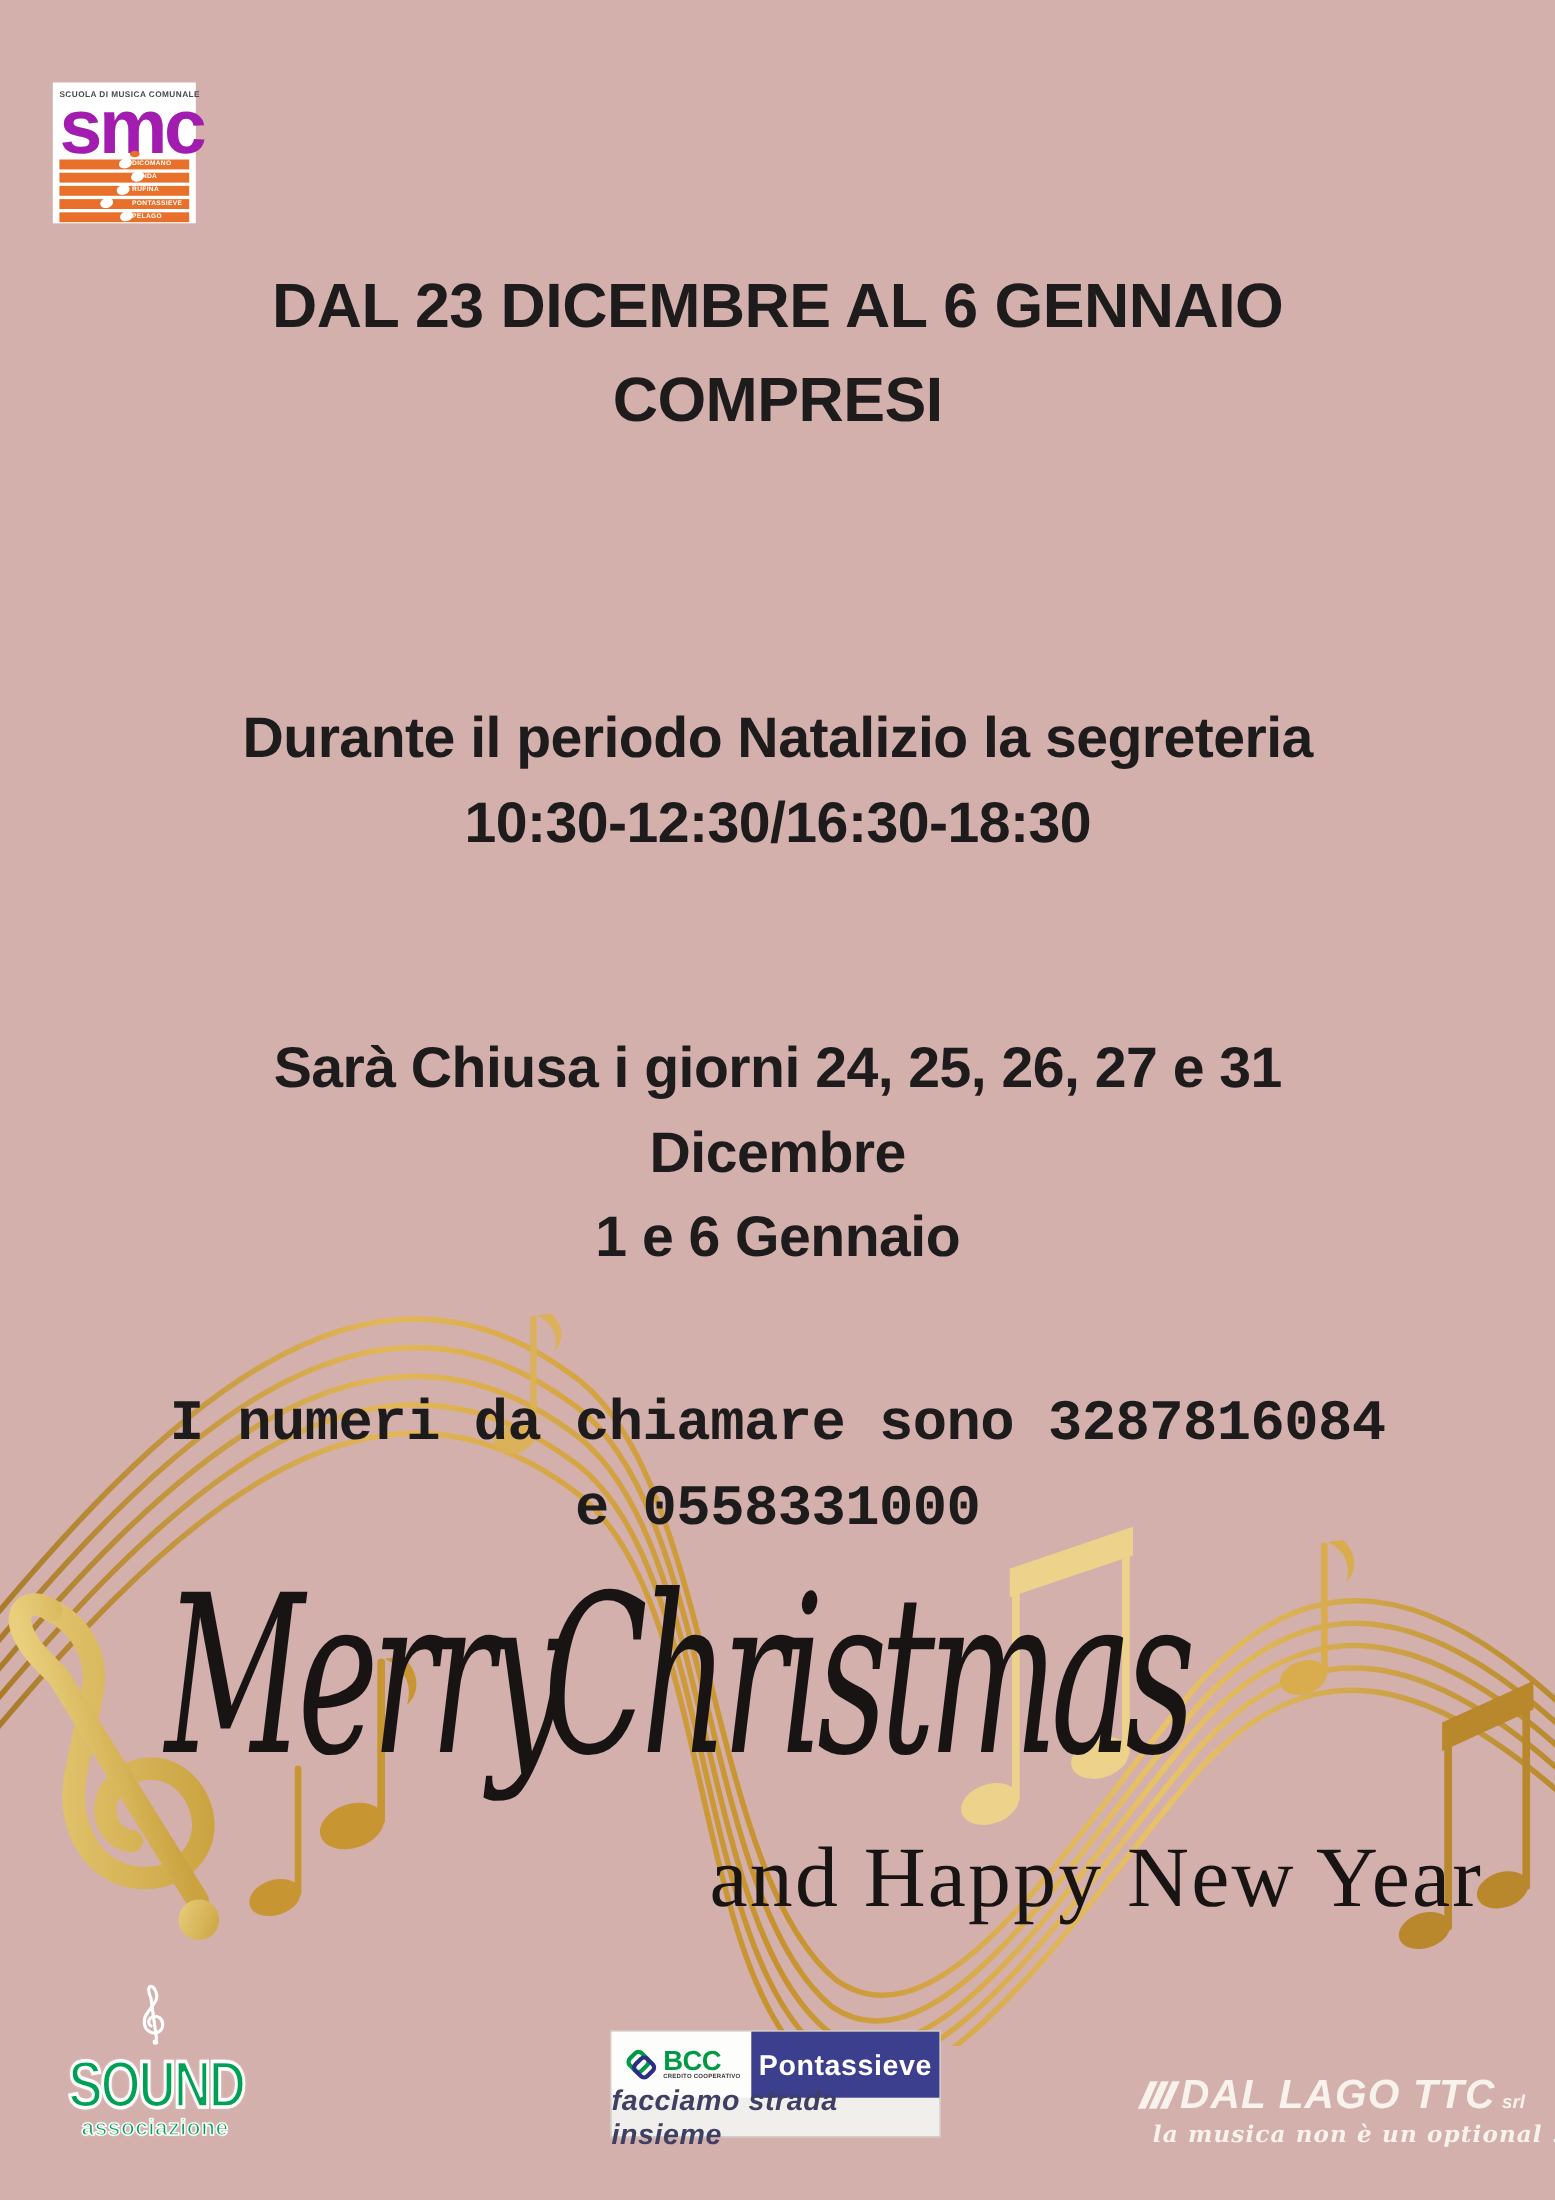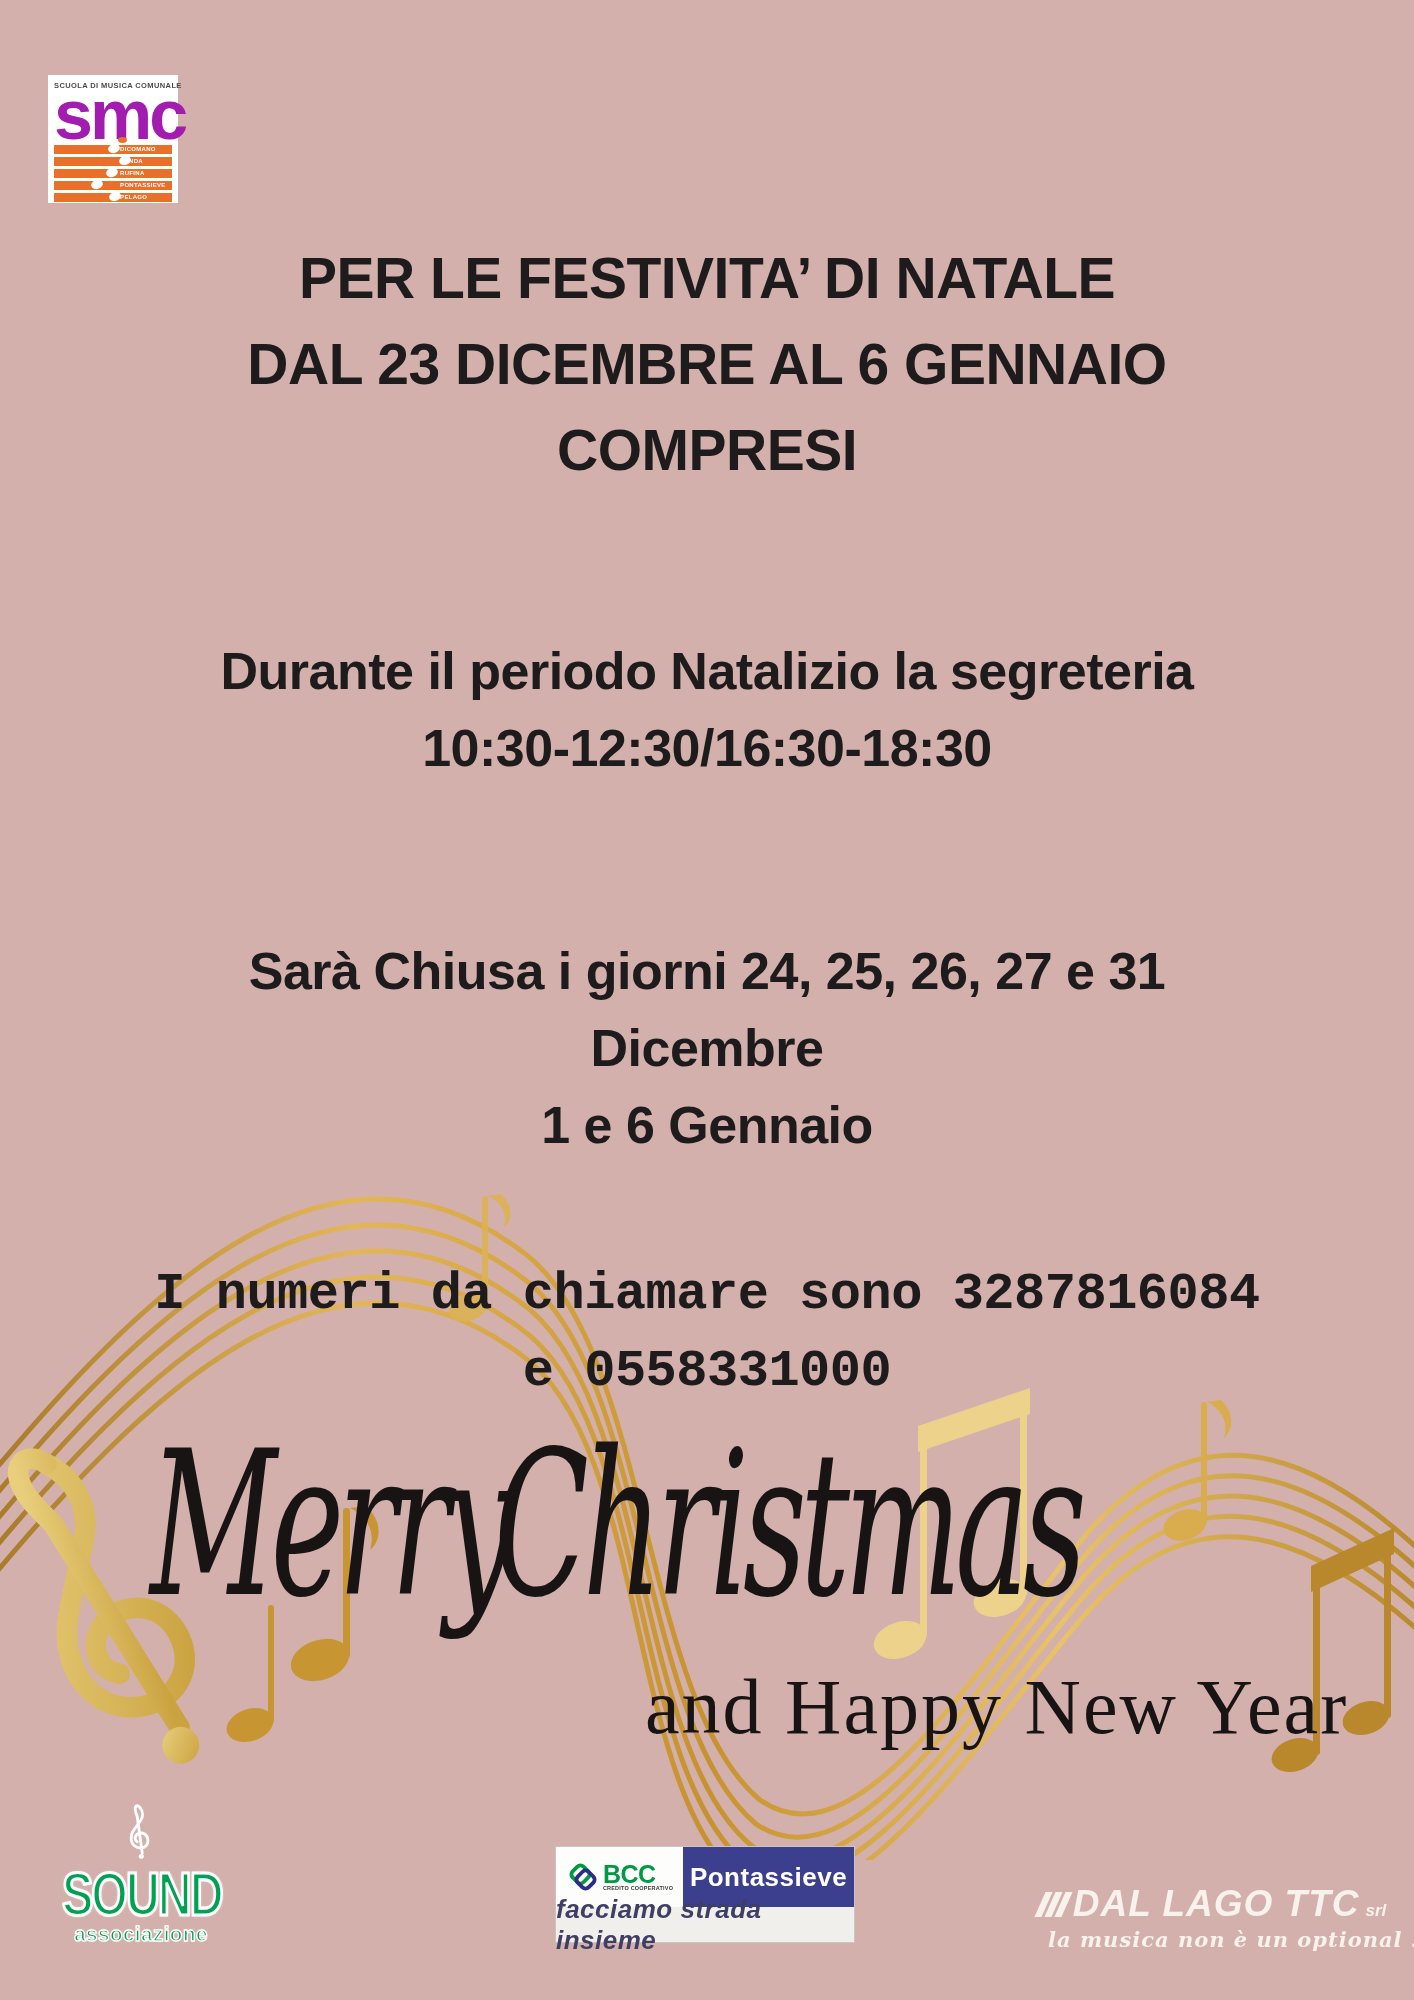--- a/index.html
+++ b/index.html
@@ -98,21 +98,20 @@
         <span class="town">PONTASSIEVE</span>
       </div>
       <div class="smc-bar">
         <span class="oval" style="left:47%"></span>
         <span class="town">PELAGO</span>
       </div>
     </div>
   </div>
 
   <div class="headline">
-    <div>PER LE FESTIVITA’ DI NATALE</div>
     <div>DAL 23 DICEMBRE AL 6 GENNAIO</div>
     <div>COMPRESI</div>
   </div>
 
   <div class="para schedule">
     <div>Durante il periodo Natalizio la segreteria</div>
     <div>10:30-12:30/16:30-18:30</div>
   </div>
 
   <div class="para closed">

